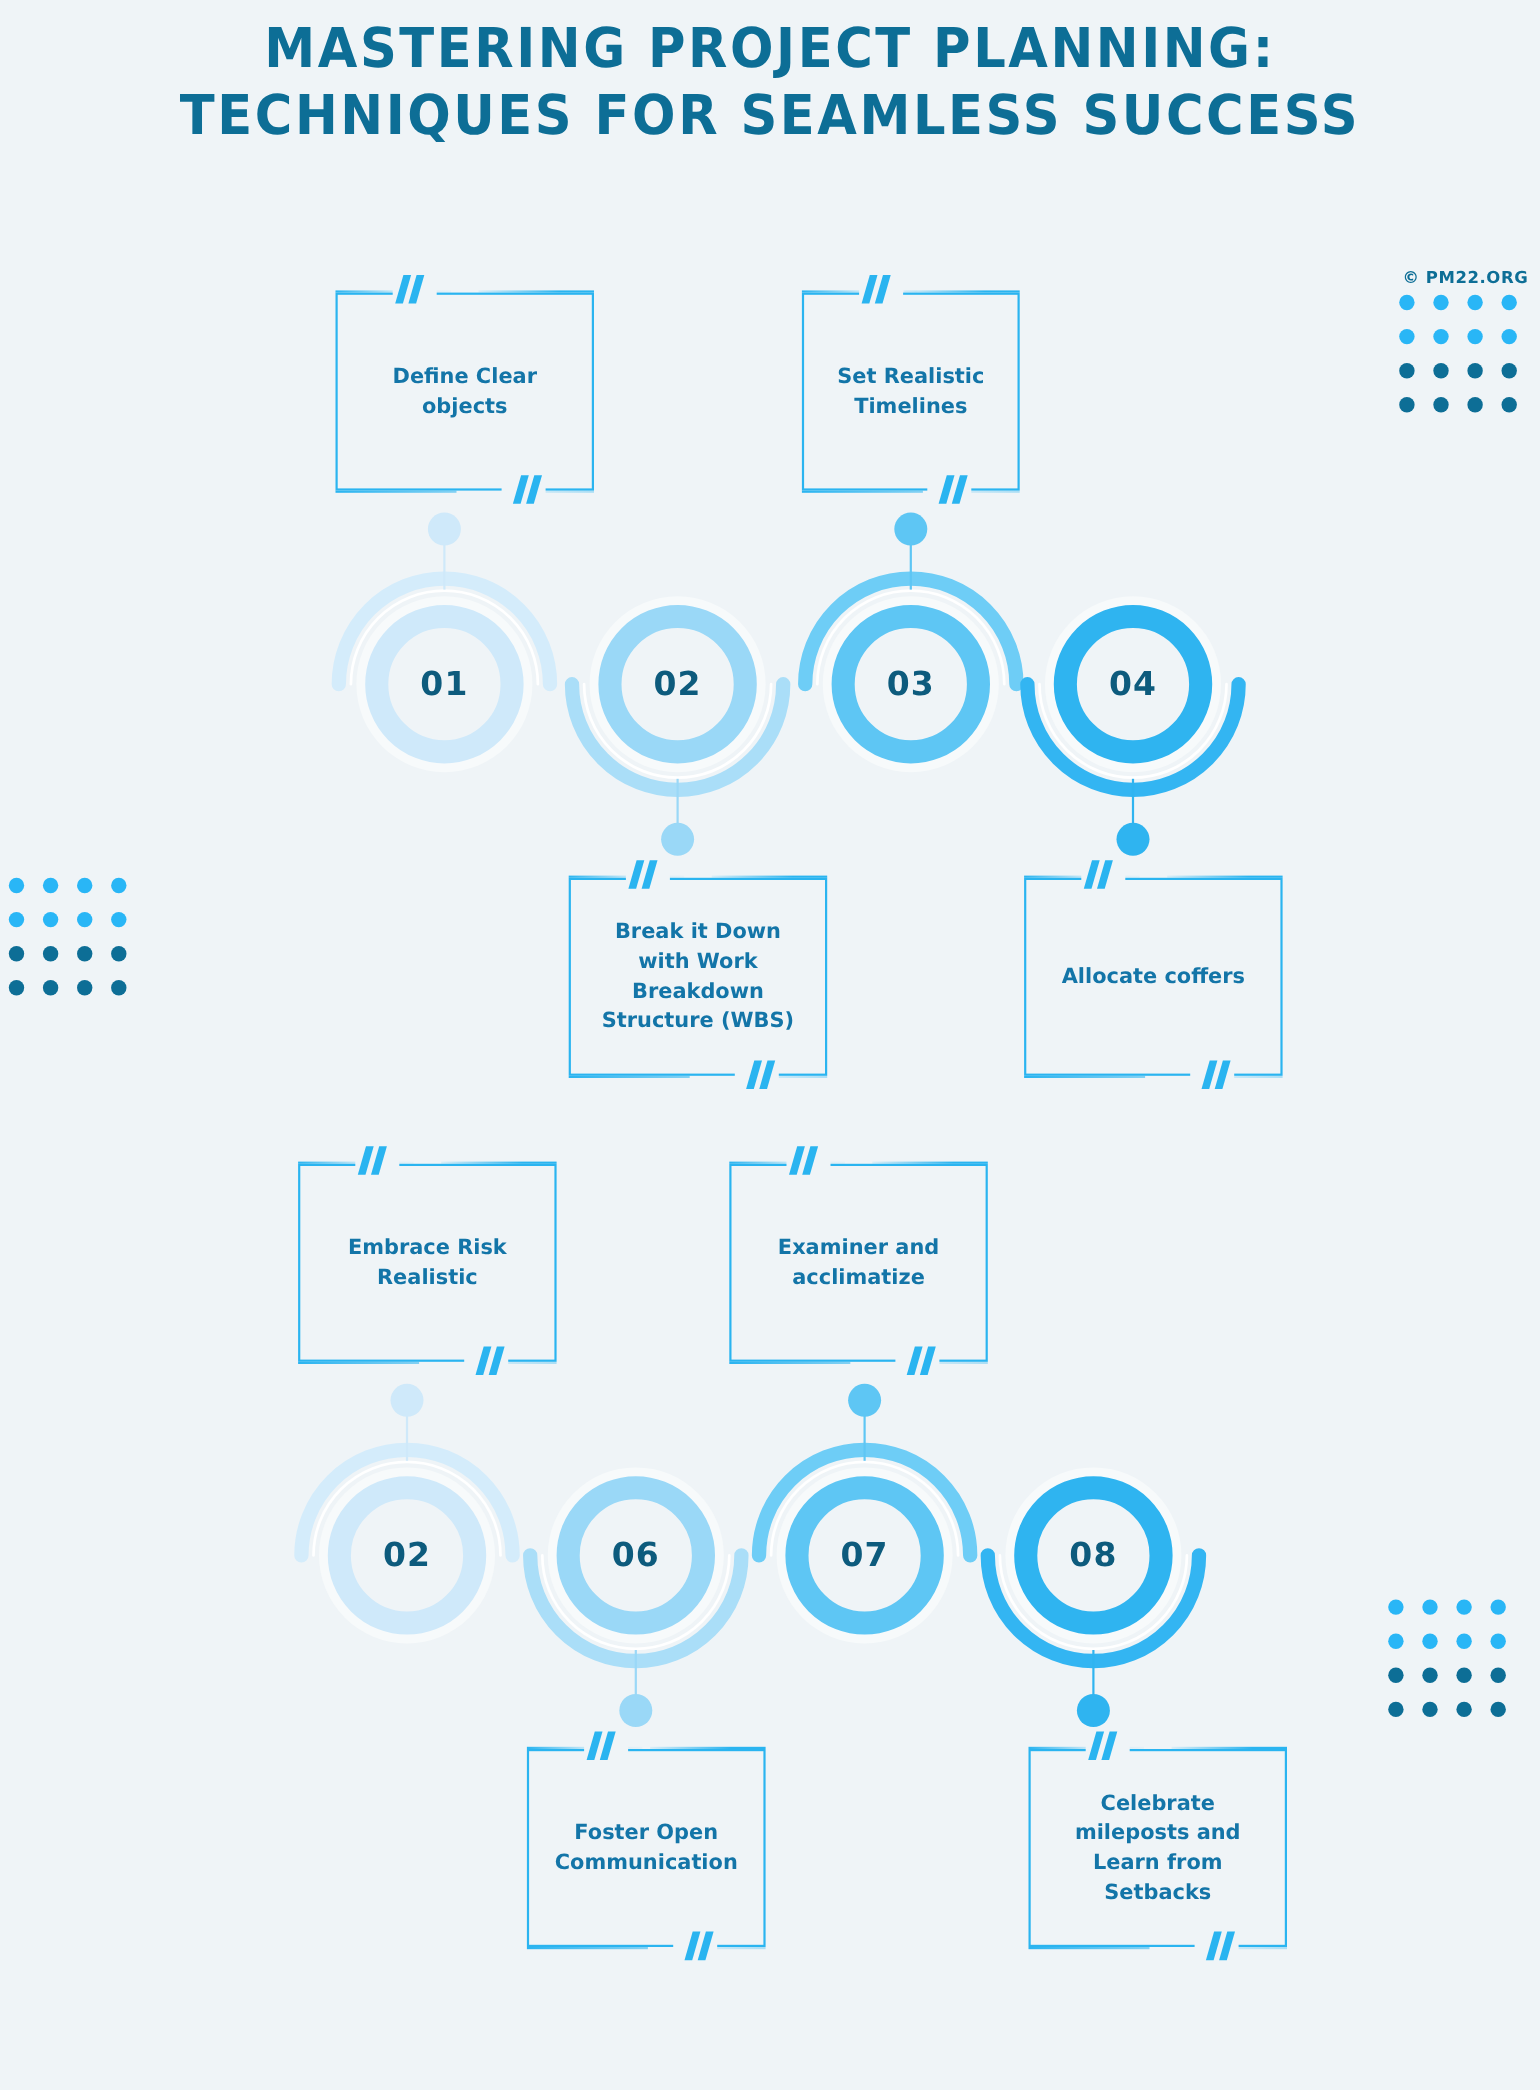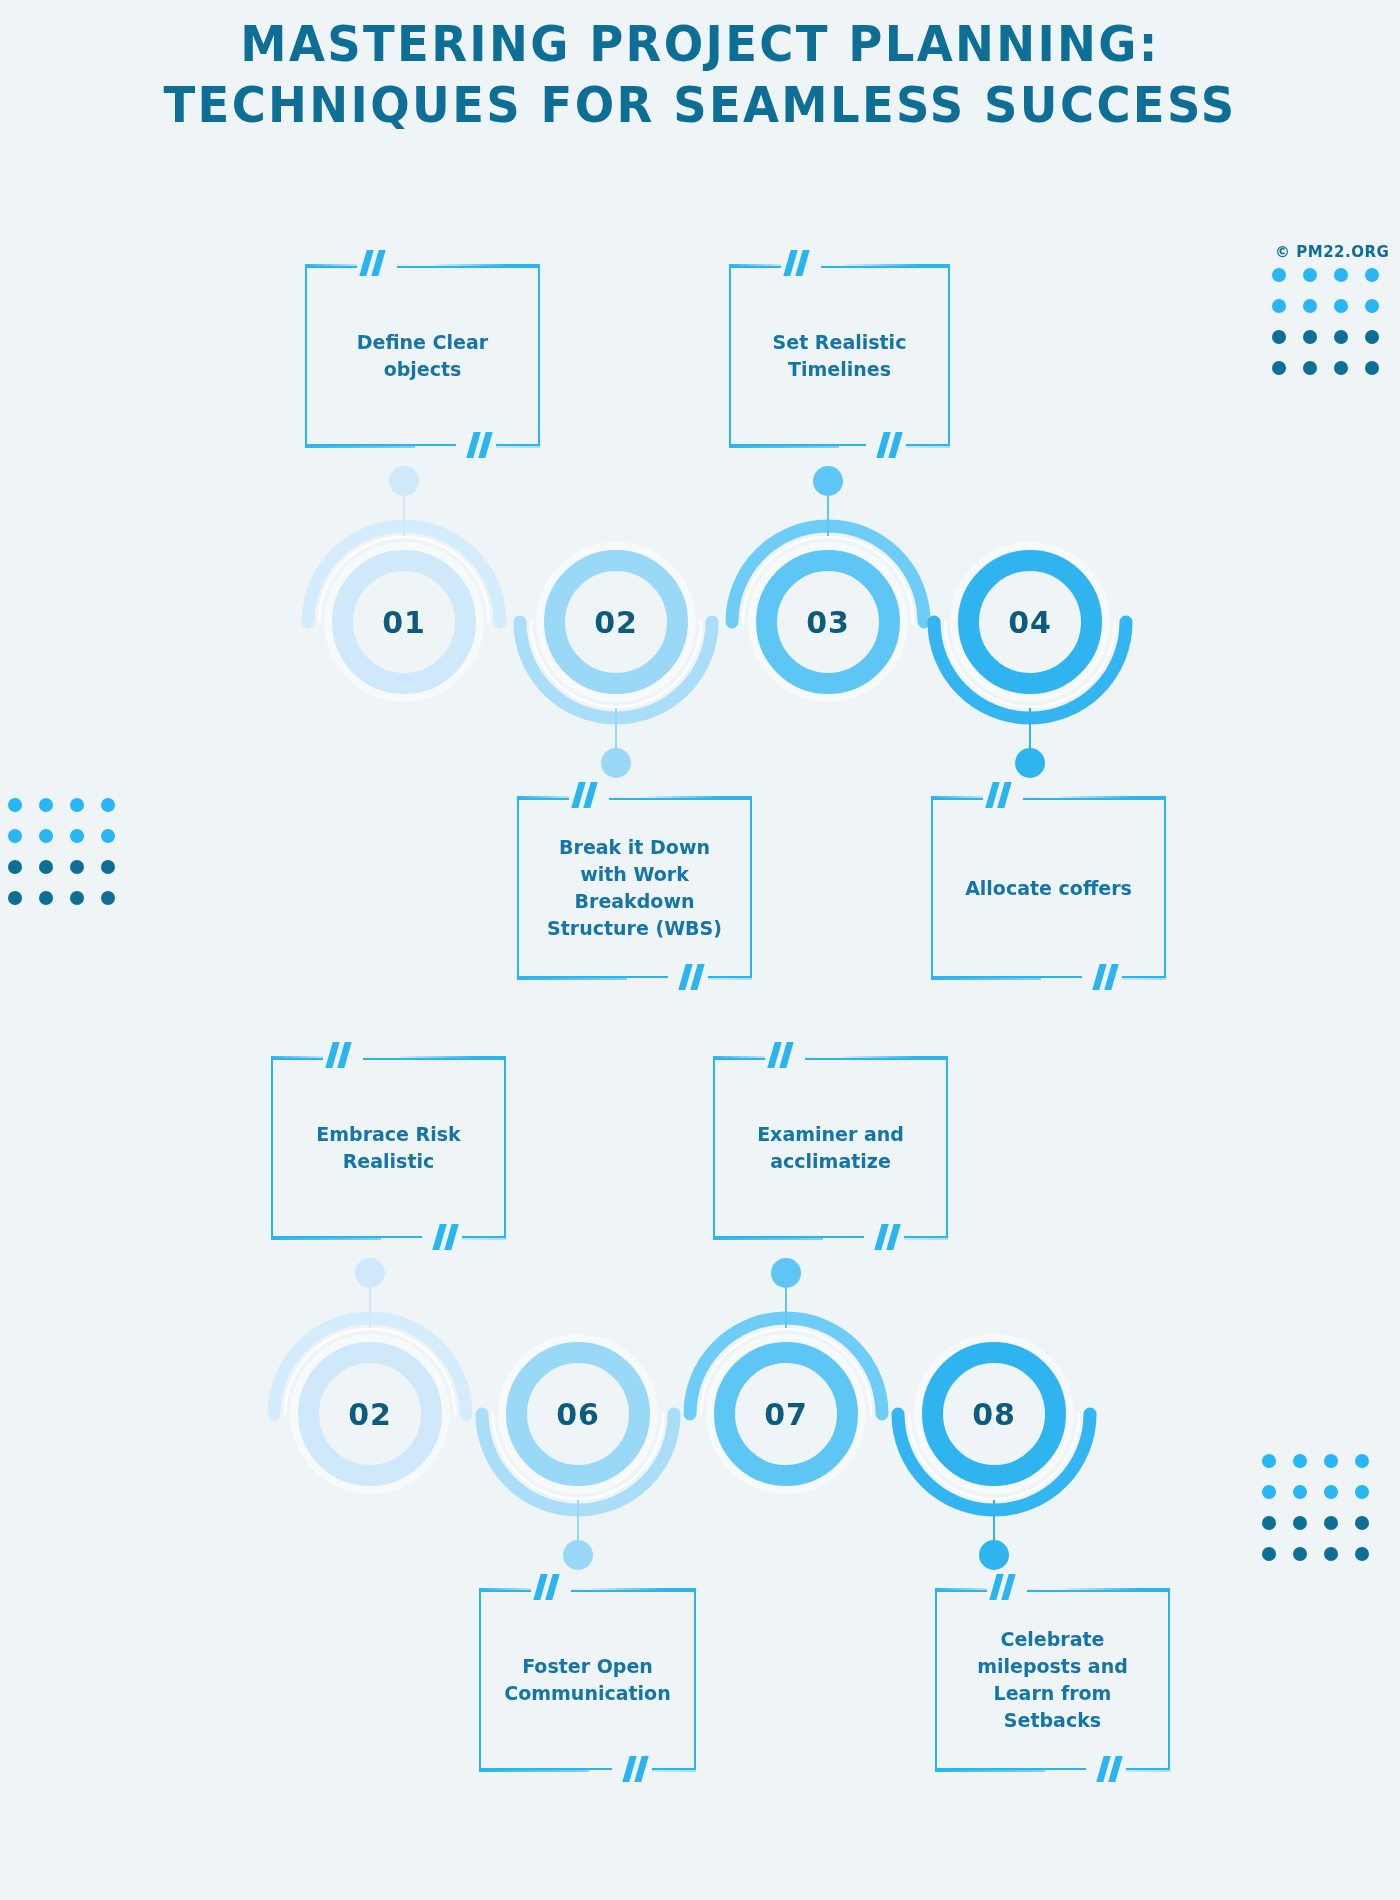--- a/index.html
+++ b/index.html
@@ -307,21 +307,21 @@
           <i></i>
           <i></i>
         </div>
       <div class="label">
           <div>Break it Down</div>
           <div>with Work</div>
           <div>Breakdown</div>
           <div>Structure (WBS)</div>
         </div>
       </div>
-      <div class="card" style="left: 729px; top: 266px; width: 221px; height: 180px;">
+      <div class="card" style="left: 729px; top: 266px; width: 198px; height: 180px;">
       <div class="frame"></div>
       <div class="fade-tl" style="width:105px;"></div>
       <div class="fade-tr" style="width:105px;"></div>
       <div class="fade-bl" style="width:110px;"></div>
       <div class="fade-br" style="width:72px;"></div>
       <div class="gap-top" style="left:52px; width:40px;"></div>
       <div class="gap-bot" style="right:44px; width:40px;"></div>
       <div class="quote" style="left:56px; top:-16px;">
           <i></i>
           <i></i>
@@ -390,21 +390,21 @@
         </div>
       <div class="quote" style="right:42px; bottom:-16px;">
           <i></i>
           <i></i>
         </div>
       <div class="label">
           <div>Foster Open</div>
           <div>Communication</div>
         </div>
       </div>
-      <div class="card" style="left: 713px; top: 1058px; width: 235px; height: 180px; padding-left: 29px;">
+      <div class="card" style="left: 663px; top: 1058px; width: 235px; height: 180px; padding-left: 29px;">
       <div class="frame"></div>
       <div class="fade-tl" style="width:105px;"></div>
       <div class="fade-tr" style="width:105px;"></div>
       <div class="fade-bl" style="width:110px;"></div>
       <div class="fade-br" style="width:72px;"></div>
       <div class="gap-top" style="left:52px; width:40px;"></div>
       <div class="gap-bot" style="right:44px; width:40px;"></div>
       <div class="quote" style="left:56px; top:-16px;">
           <i></i>
           <i></i>

